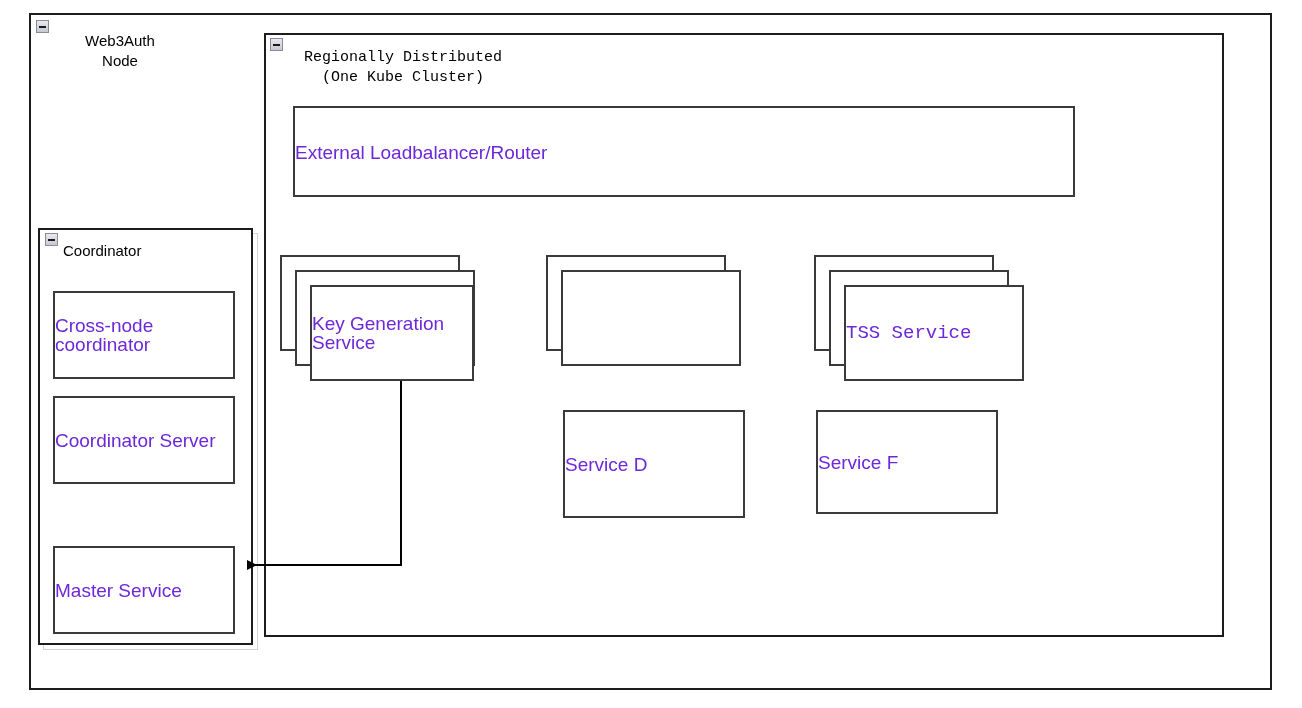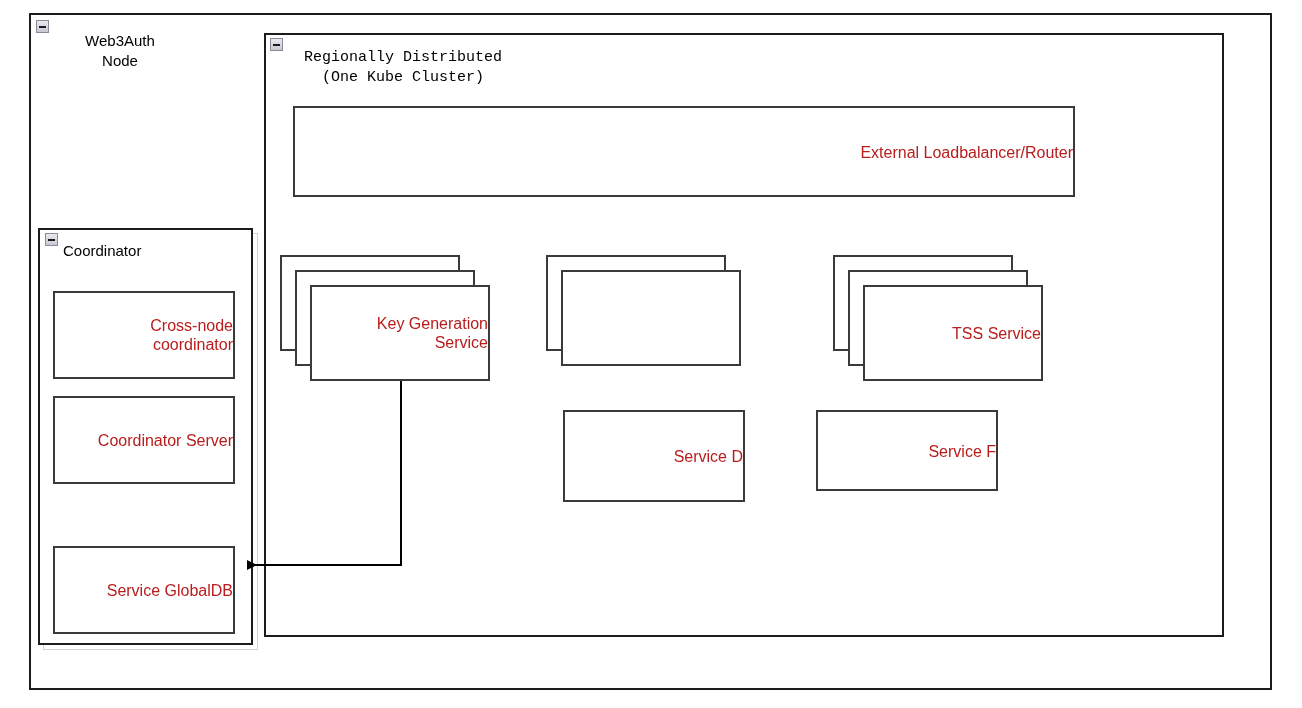--- a/index.html
+++ b/index.html
@@ -33,25 +33,25 @@
     border: 2px solid #1c1c1c;
   }
 
   
   .leaf-label {
     position: absolute;
     left: 0;
     right: 0;
     top: 50%;
     transform: translateY(-50%);
-    text-align: right;
-    font-size: 16px;
+    text-align: left;
+    font-size: 19px;
     line-height: 19px;
     white-space: pre-line;
-    color: #b91c1c;
+    color: #6d28d9;
   }
 
   
   .container-title {
     position: absolute;
     font-size: 15px;
     line-height: 20px;
     white-space: pre-line;
     color: #000000;
     text-align: center;
@@ -121,63 +121,63 @@
   <div class="container-title" style="left:288px; top:48px; width:230px; text-align:center;font-family:Liberation Mono, monospace;">Regionally Distributed
 (One Kube Cluster)</div>
 
   <div class="box" style="left:293px; top:106px; width:782px; height:91px;">
     <div class="leaf-label">External Loadbalancer/Router</div>
   </div>
 
   <div class="stack" style="left:280px; top:255px; width:210px; height:126px;">
     <div class="card" style="left:0px; top:0px; width:180px; height:96px;"></div>
     <div class="card" style="left:15px; top:15px; width:180px; height:96px;"></div>
-    <div class="card" style="left:30px; top:30px; width:180px; height:96px;">
+    <div class="card" style="left:30px; top:30px; width:164px; height:96px;">
       <div class="leaf-label">Key Generation
 Service</div>
     </div>
   </div>
 
   <div class="stack" style="left:546px; top:255px; width:210px; height:126px;">
     <div class="card" style="left:0px; top:0px; width:180px; height:96px;"></div>
     <div class="card" style="left:15px; top:15px; width:180px; height:96px;"></div>
   </div>
 
-  <div class="stack" style="left:833px; top:255px; width:210px; height:116px;">
+  <div class="stack" style="left:814px; top:255px; width:210px; height:116px;font-family:Liberation Mono, monospace;">
     <div class="card" style="left:0px; top:0px; width:180px; height:96px;"></div>
     <div class="card" style="left:15px; top:15px; width:180px; height:96px;"></div>
     <div class="card" style="left:30px; top:30px; width:180px; height:96px;">
       <div class="leaf-label">TSS Service</div>
     </div>
   </div>
 
-  <div class="box" style="left:563px; top:410px; width:182px; height:92px;">
+  <div class="box" style="left:563px; top:410px; width:182px; height:108px;">
     <div class="leaf-label">Service D</div>
   </div>
 
-  <div class="box" style="left:816px; top:410px; width:182px; height:81px;">
+  <div class="box" style="left:816px; top:410px; width:182px; height:104px;">
     <div class="leaf-label">Service F</div>
   </div>
 
   <div class="shadow-frame" style="left:43px; top:233px; width:215px; height:417px;"></div>
   <div class="container-box" style="left:38px; top:228px; width:215px; height:417px;"></div>
   <div class="collapse-icon" style="left:45px; top:233px;"></div>
   <div class="container-title" style="left:63px; top:241px; width:140px; text-align:left;">Coordinator</div>
 
   <div class="box" style="left:53px; top:291px; width:182px; height:88px;">
     <div class="leaf-label">Cross-node
 coordinator</div>
   </div>
 
   <div class="box" style="left:53px; top:396px; width:182px; height:88px;">
     <div class="leaf-label">Coordinator Server</div>
   </div>
 
   <div class="box" style="left:53px; top:546px; width:182px; height:88px;">
-    <div class="leaf-label">Service GlobalDB</div>
+    <div class="leaf-label">Master Service</div>
   </div>
 
   <svg class="conn-svg" viewBox="0 0 1302 708" xmlns="http://www.w3.org/2000/svg">
     <defs>
       <marker id="arrow-left" markerWidth="12" markerHeight="12" refX="10" refY="6" orient="auto" markerUnits="userSpaceOnUse">
         <path d="M 10 1 L 10 11 L 0 6 Z" fill="#000000"></path>
       </marker>
     </defs>
     <path d="M 401 381 L 401 565 L 247 565" fill="none" stroke="#000000" stroke-width="2" marker-end="url(#arrow-left)"></path>
   </svg>

